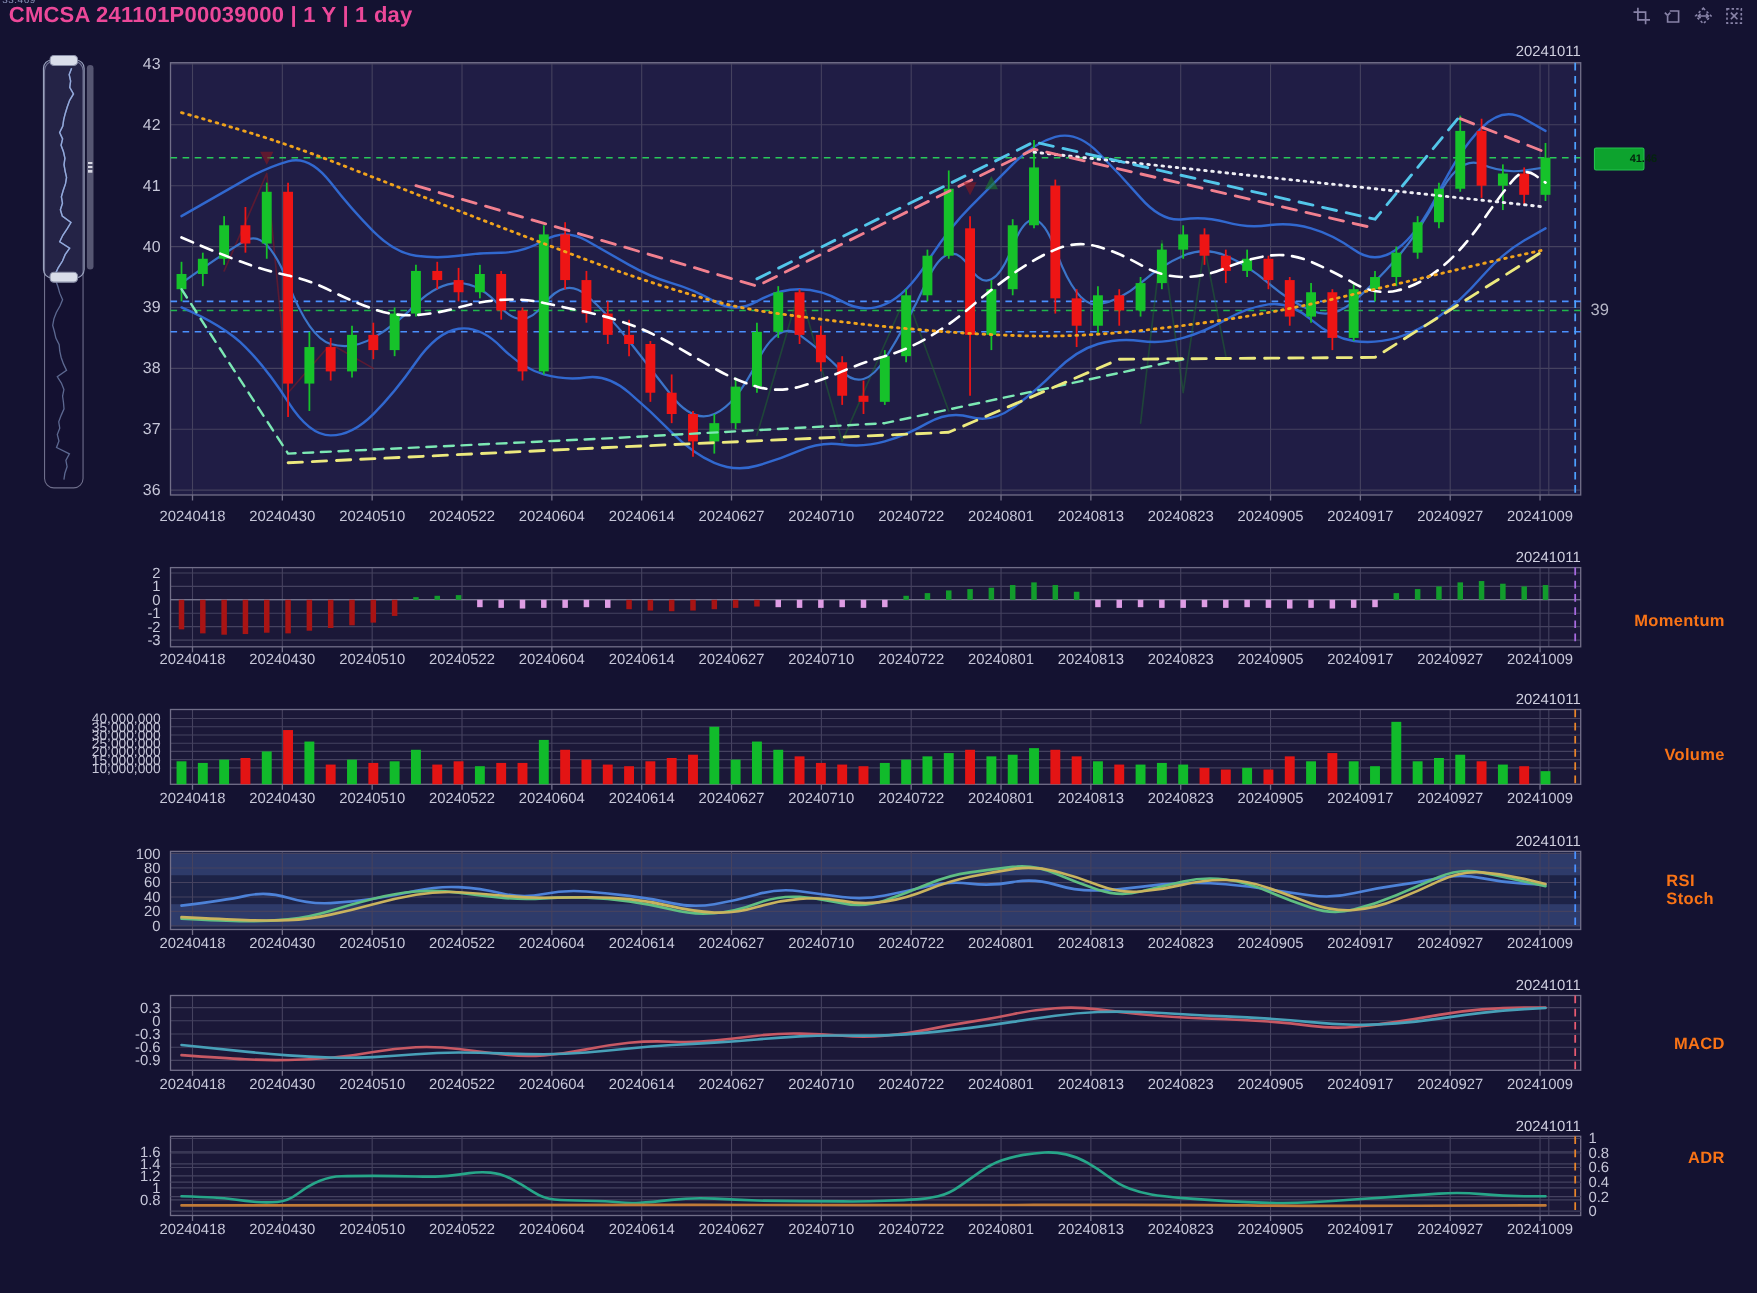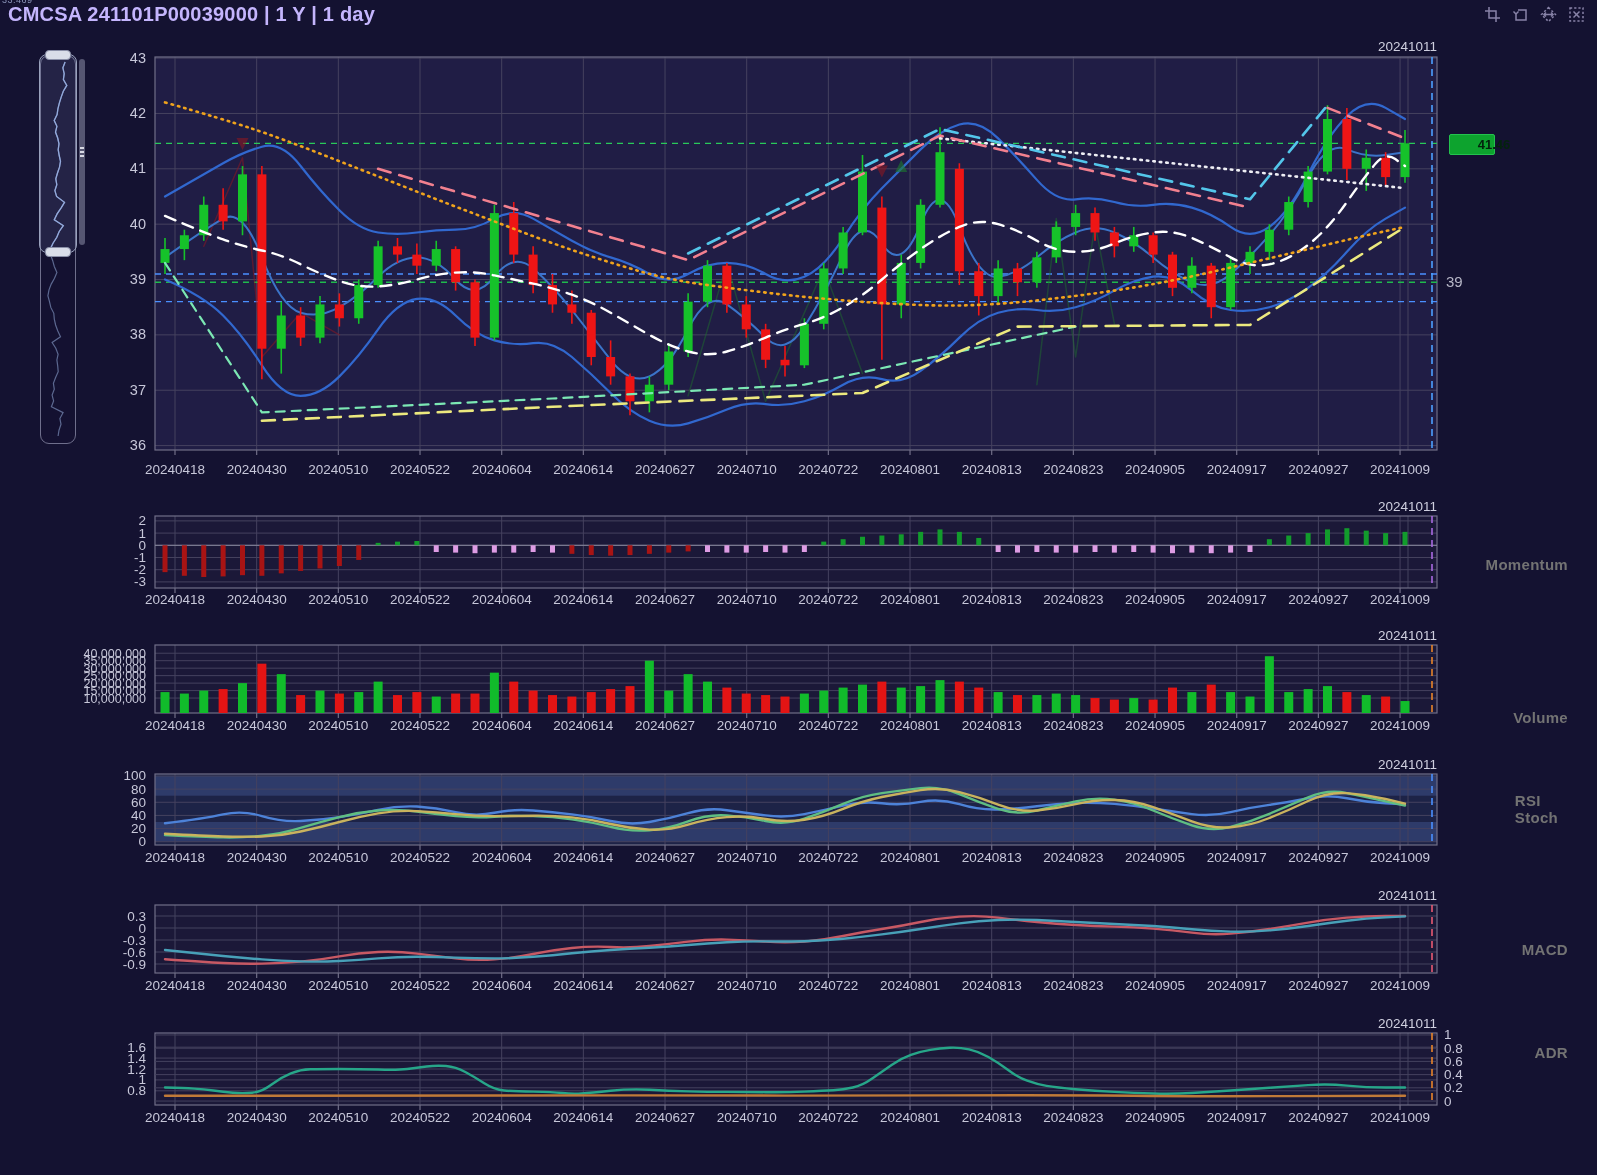--- a/index.html
+++ b/index.html
@@ -5,45 +5,45 @@
   html,body{margin:0;padding:0;}
   body{
     width:1597px;height:1175px;position:relative;overflow:hidden;
     background:#141231;
     font-family:"Liberation Sans", sans-serif;
     -webkit-font-smoothing:antialiased;
   }
   #chart{position:absolute;left:0;top:0;width:1597px;height:1175px;}
   .titlebar{position:absolute;left:0;top:0;width:100%;height:34px;z-index:5;text-align:center;}
   .mini-val{position:absolute;left:2px;top:-5px;font-size:9px;color:#8a93b8;letter-spacing:.5px;}
-  .win-title{position:absolute;left:8px;top:3px;font-size:20px;font-weight:bold;color:#c4b5fd;letter-spacing:.2px;}
+  .win-title{position:absolute;left:8px;top:3px;font-size:20px;font-weight:bold;color:#ec4899;letter-spacing:.2px;}
   .toolbar{position:absolute;top:6px;right:12px;display:flex;gap:11px;z-index:6;}
   .toolbar .tbtn{width:17px;height:17px;display:block;cursor:pointer;opacity:.85;}
   
   #navigator{position:absolute;left:40px;top:55px;width:36px;height:389px;
     border:1.5px solid #6f6f8c;border-radius:9px;box-sizing:border-box;background:rgba(20,18,49,.4);}
   #nav-svg{position:absolute;left:0;top:0;}
   .nav-sel{position:absolute;left:-2px;top:-2px;width:38px;height:199px;border:1.5px solid #9aa2bd;
     border-radius:8px;background:rgba(145,165,215,.13);box-sizing:border-box;cursor:grab;}
   .nav-handle{position:absolute;left:50%;transform:translateX(-50%);width:24px;height:8px;background:#d9dde9;
     border:1px solid #8a8fa8;border-radius:4px;cursor:ns-resize;}
   .nav-handle.top{top:-5px;}
   .nav-handle.bot{bottom:-5px;}
   .nav-strip{position:absolute;right:-9px;top:4px;width:6px;height:186px;background:#565672;border-radius:3px;cursor:pointer;}
   .nav-strip span{position:absolute;left:1px;top:88px;width:4px;height:10px;
     background:repeating-linear-gradient(#d8d8e4 0 2px, transparent 2px 4px);}
   
   .price-tag{position:absolute;left:1449px;top:134px;width:46px;height:21px;background:#0da32e;
-    color:#04230e;font-size:13px;font-weight:bold;display:flex;align-items:center;justify-content:center;
+    color:#04230e;font-size:10px;font-weight:bold;display:flex;align-items:center;justify-content:center;
     border-radius:2px;border:1px solid #24c24e;box-sizing:border-box;z-index:4;padding-left:44px;}
   .strike-label{position:absolute;left:1446px;top:273px;font-size:15px;color:#b6b6c6;z-index:4;}
-  .panel-label{position:absolute;right:29px;text-align:right;color:#737373;font-size:15px;font-weight:600;
+  .panel-label{position:absolute;right:29px;text-align:right;color:#f97316;font-size:15px;font-weight:600;
     letter-spacing:.3px;z-index:4;}
   #lbl-momentum{top:556px;}
-  #lbl-volume{top:709px;}
+  #lbl-volume{top:678px;}
   #lbl-rsi{top:792px;text-align:left;right:39px;margin-left:47px;}
   #lbl-rsi div{line-height:17px;}
   #lbl-macd{top:941px;}
   #lbl-adr{top:1044px;text-align:right;}
 </style>
 </head>
 <body>
 
 <svg id="chart" xmlns="http://www.w3.org/2000/svg">
     <g>

